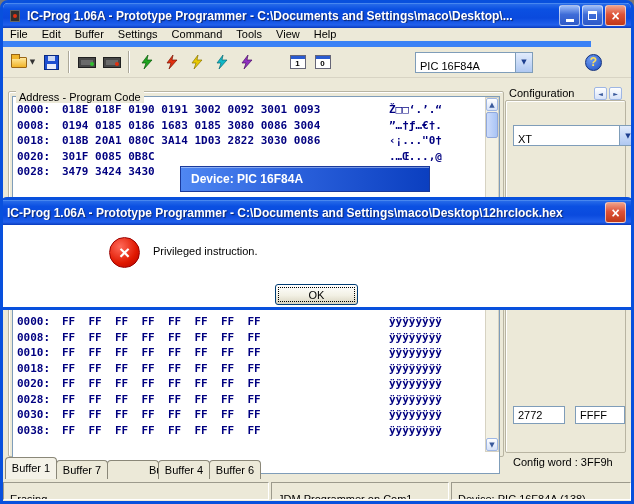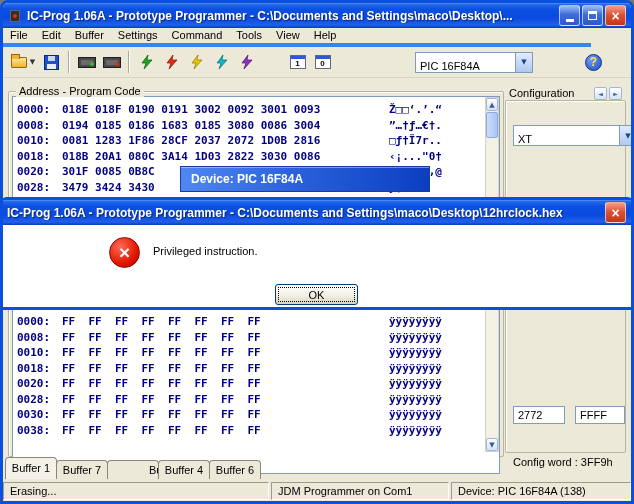--- a/index.html
+++ b/index.html
@@ -26,21 +26,21 @@
   .cap-btn{
     width:21px;height:21px;border-radius:3px;border:1px solid rgba(255,255,255,.6);
     background:linear-gradient(180deg,#9CBCF8,#3E6CD8 45%,#2E59C8);
     display:flex;align-items:center;justify-content:center;color:#fff;
     font:bold 14px/18px "Liberation Sans",sans-serif;
   }
   .cap-btn.close{background:linear-gradient(180deg,#F0A088,#DE5238 45%,#C03818);}
   .cap-btn.min i{width:8px;height:3px;background:#fff;margin-top:10px;}
   .cap-btn.max i{width:9px;height:9px;border:1px solid #fff;border-top:3px solid #fff;}
   
-  .menubar{position:absolute;left:0;top:25px;width:588px;height:19px;display:flex;align-items:center;border-bottom:4px solid #3b82f6;}
+  .menubar{position:absolute;left:0;top:25px;width:588px;height:19px;display:flex;align-items:center;border-bottom:6px solid #3b82f6;}
   .menu-item{padding:0 7px;line-height:19px;}
   .toolbar{
     position:absolute;left:0;top:44px;width:628px;height:31px;
     display:flex;align-items:center;padding-left:4px;
     border-bottom:1px solid #D8D4C4;
   }
   .tbtn{height:24px;min-width:25px;display:flex;align-items:center;justify-content:center;border:1px solid transparent;border-radius:2px;position:relative;}
   .tsep{width:2px;height:22px;border-left:1px solid #ACA899;border-right:1px solid #fff;margin:0 4px;}
   .folder{position:relative;width:16px;height:11px;background:linear-gradient(#FFE89C,#F0B429);border:1px solid #996515;border-radius:1px;}
   .folder::before{content:"";position:absolute;left:-1px;top:-4px;width:7px;height:4px;background:#F0B429;border:1px solid #996515;border-bottom:none;}
@@ -119,21 +119,21 @@
   
   .tabs{position:absolute;left:0;top:454px;width:628px;height:23px;}
   .tab{
     position:absolute;top:3px;width:52px;height:19px;background:#ECE9D8;
     border:1px solid #8A8778;border-bottom:none;border-radius:4px 4px 0 0;
     text-align:center;line-height:18px;
   }
   .tab.active{top:0;height:22px;background:#F4F2E8;line-height:21px;z-index:2;}
   .statusbar{position:absolute;left:0;top:478px;width:628px;height:20px;background:#ECE9D8;}
   .scell{
-    position:absolute;top:1px;height:18px;line-height:17px;padding:0 6px;
+    position:absolute;top:1px;height:18px;line-height:17px;padding:8px 6px;
     border:1px solid;border-color:#9C9A8C #FFFFFF #FFFFFF #9C9A8C;
     white-space:nowrap;overflow:hidden;
   }
 </style>
 </head>
 <body>
 
 <div class="screen">
 
   <div class="titlebar">
@@ -223,26 +223,25 @@
     </span>
     <span class="combo device-combo">
       <span class="combo-text">PIC 16F84A</span>
       <span class="combo-btn">▼</span>
     </span>
     <span class="tbtn helpbtn">
       <span class="helpicon">?</span>
     </span>
   </div>
 
-  <span class="group-label" style="left:13px;top:82px">Address - Program Code</span>
+  <span class="group-label" style="left:13px;top:88px">Address - Program Code</span>
   <div class="group" style="left:5px;top:88px;width:496px;height:219px"></div>
   <div class="hexpanel" id="pc-rows" style="left:9px;top:93px;width:488px;height:214px">
       <div class="hexrow"><span class="addr">0000:</span><span class="hexv">018E 018F 0190 0191 3002 0092 3001 0093</span><span class="ascii">Ž□□‘.’.“</span></div>
       <div class="hexrow"><span class="addr">0008:</span><span class="hexv">0194 0185 0186 1683 0185 3080 0086 3004</span><span class="ascii">”…†ƒ…€†.</span></div>
-      <div class="hexrow"><span class="addr">0010:</span><span class="hexv">0081 1283 1F86 28CF 2037 2072 1D0B 2816</span><span class="ascii">□ƒ†Ï7r..</span></div>
       <div class="hexrow"><span class="addr">0018:</span><span class="hexv">018B 20A1 080C 3A14 1D03 2822 3030 0086</span><span class="ascii">‹¡..."0†</span></div>
       <div class="hexrow"><span class="addr">0020:</span><span class="hexv">301F 0085 0B8C</span><span class="ascii">.…Œ...,@</span></div>
       <div class="hexrow"><span class="addr">0028:</span><span class="hexv">3479 3424 3430</span><span class="ascii">y$0</span></div>
     </div>
   <div class="scrollbar" style="left:482px;top:94px;height:212px">
     <span class="sb-btn up">▲</span>
     <span class="sb-thumb"></span>
   </div>
 
   <span class="cfg-header">Configuration</span>

